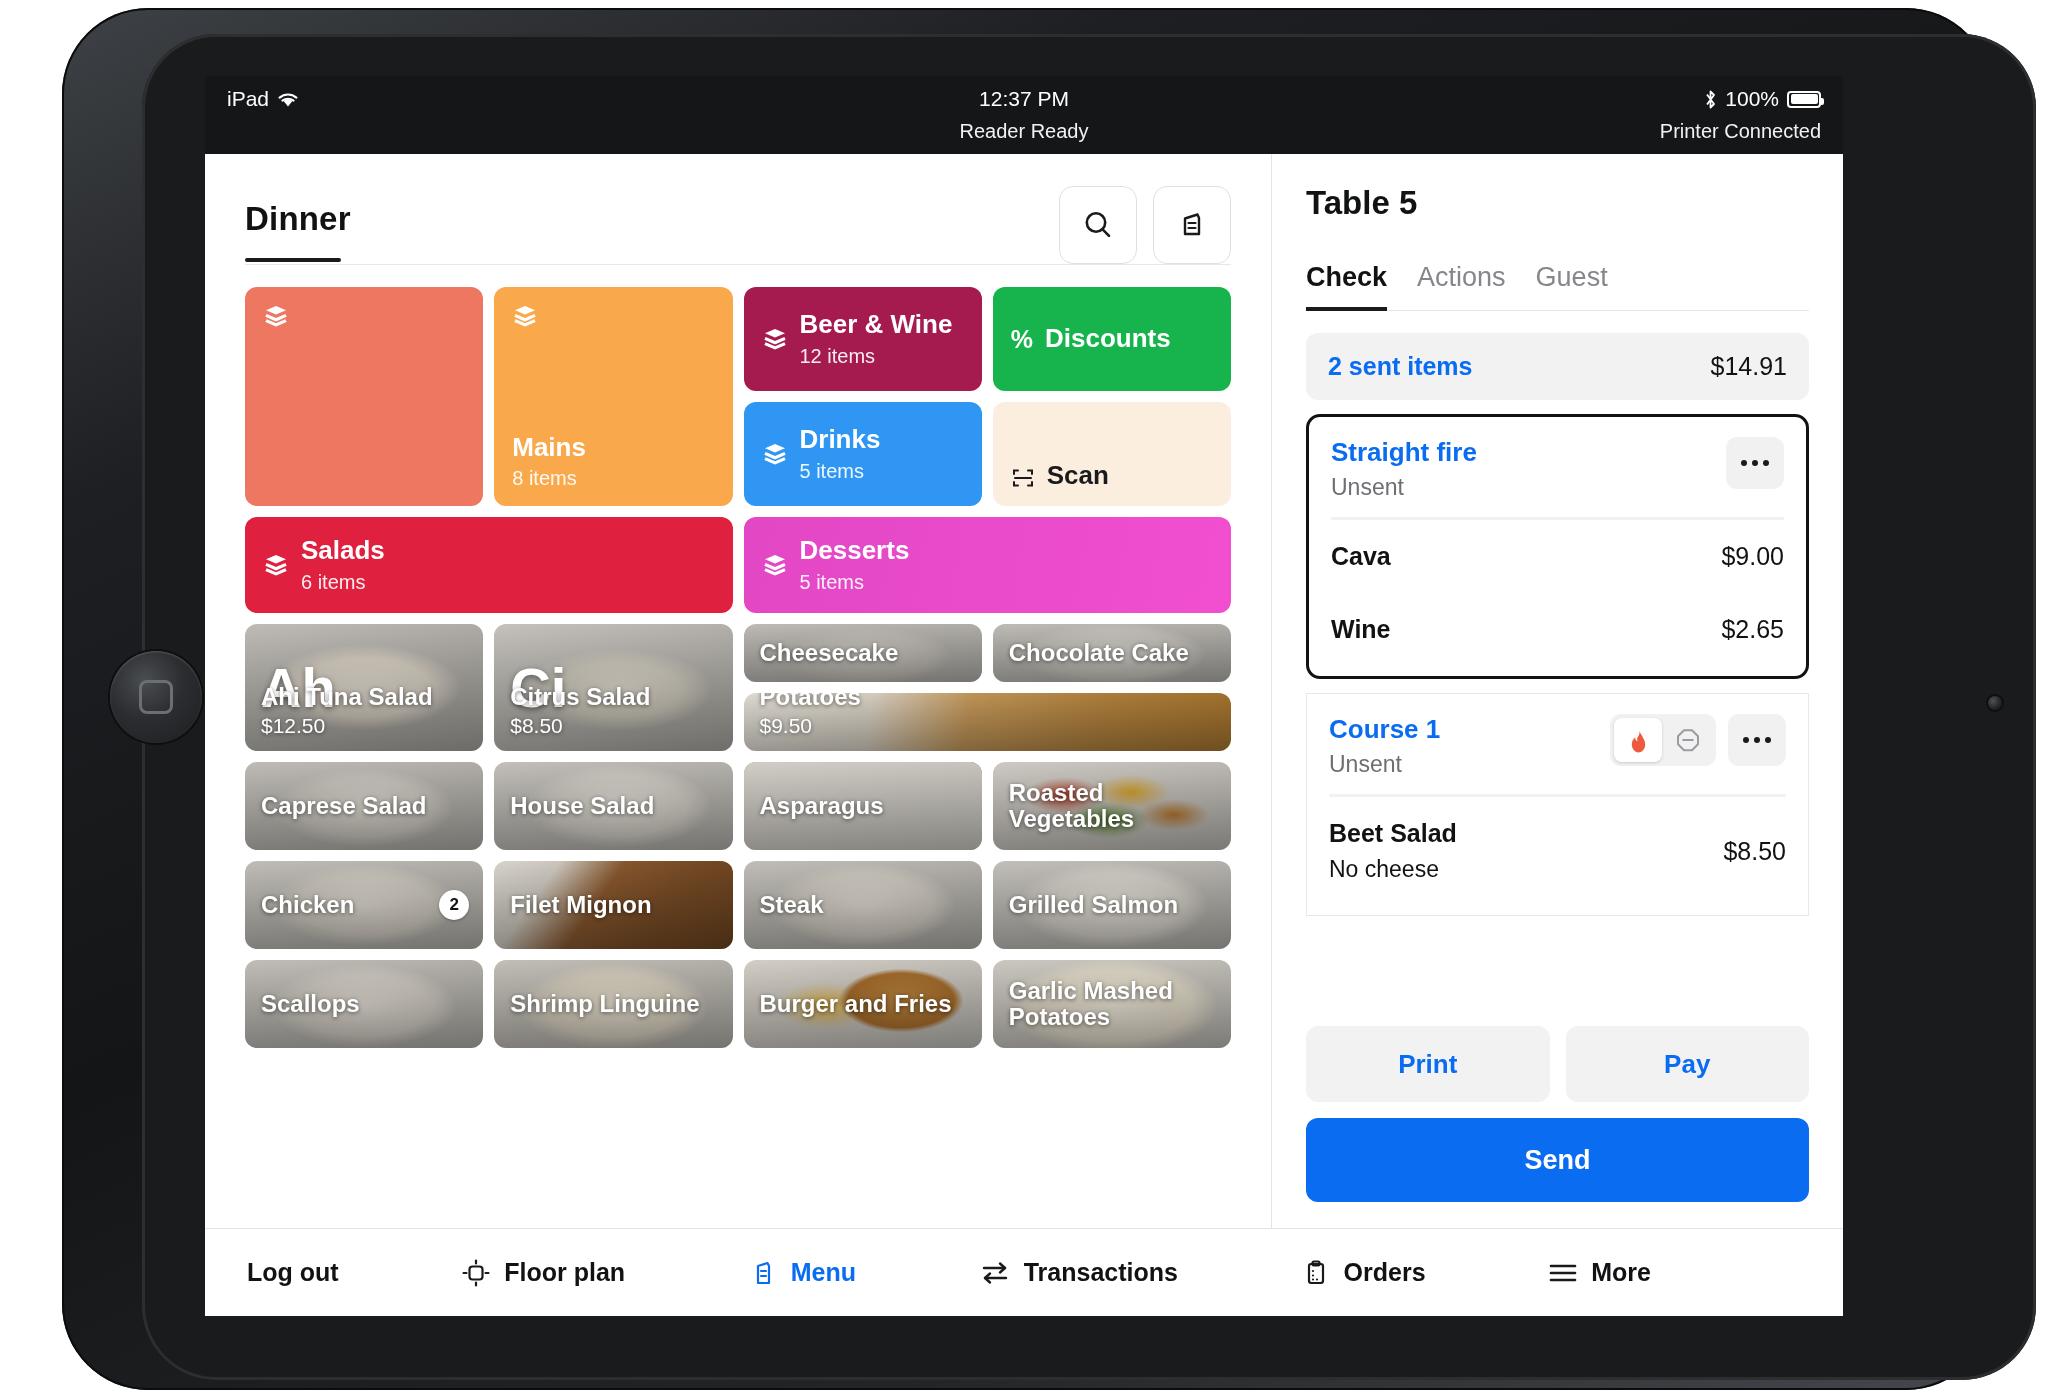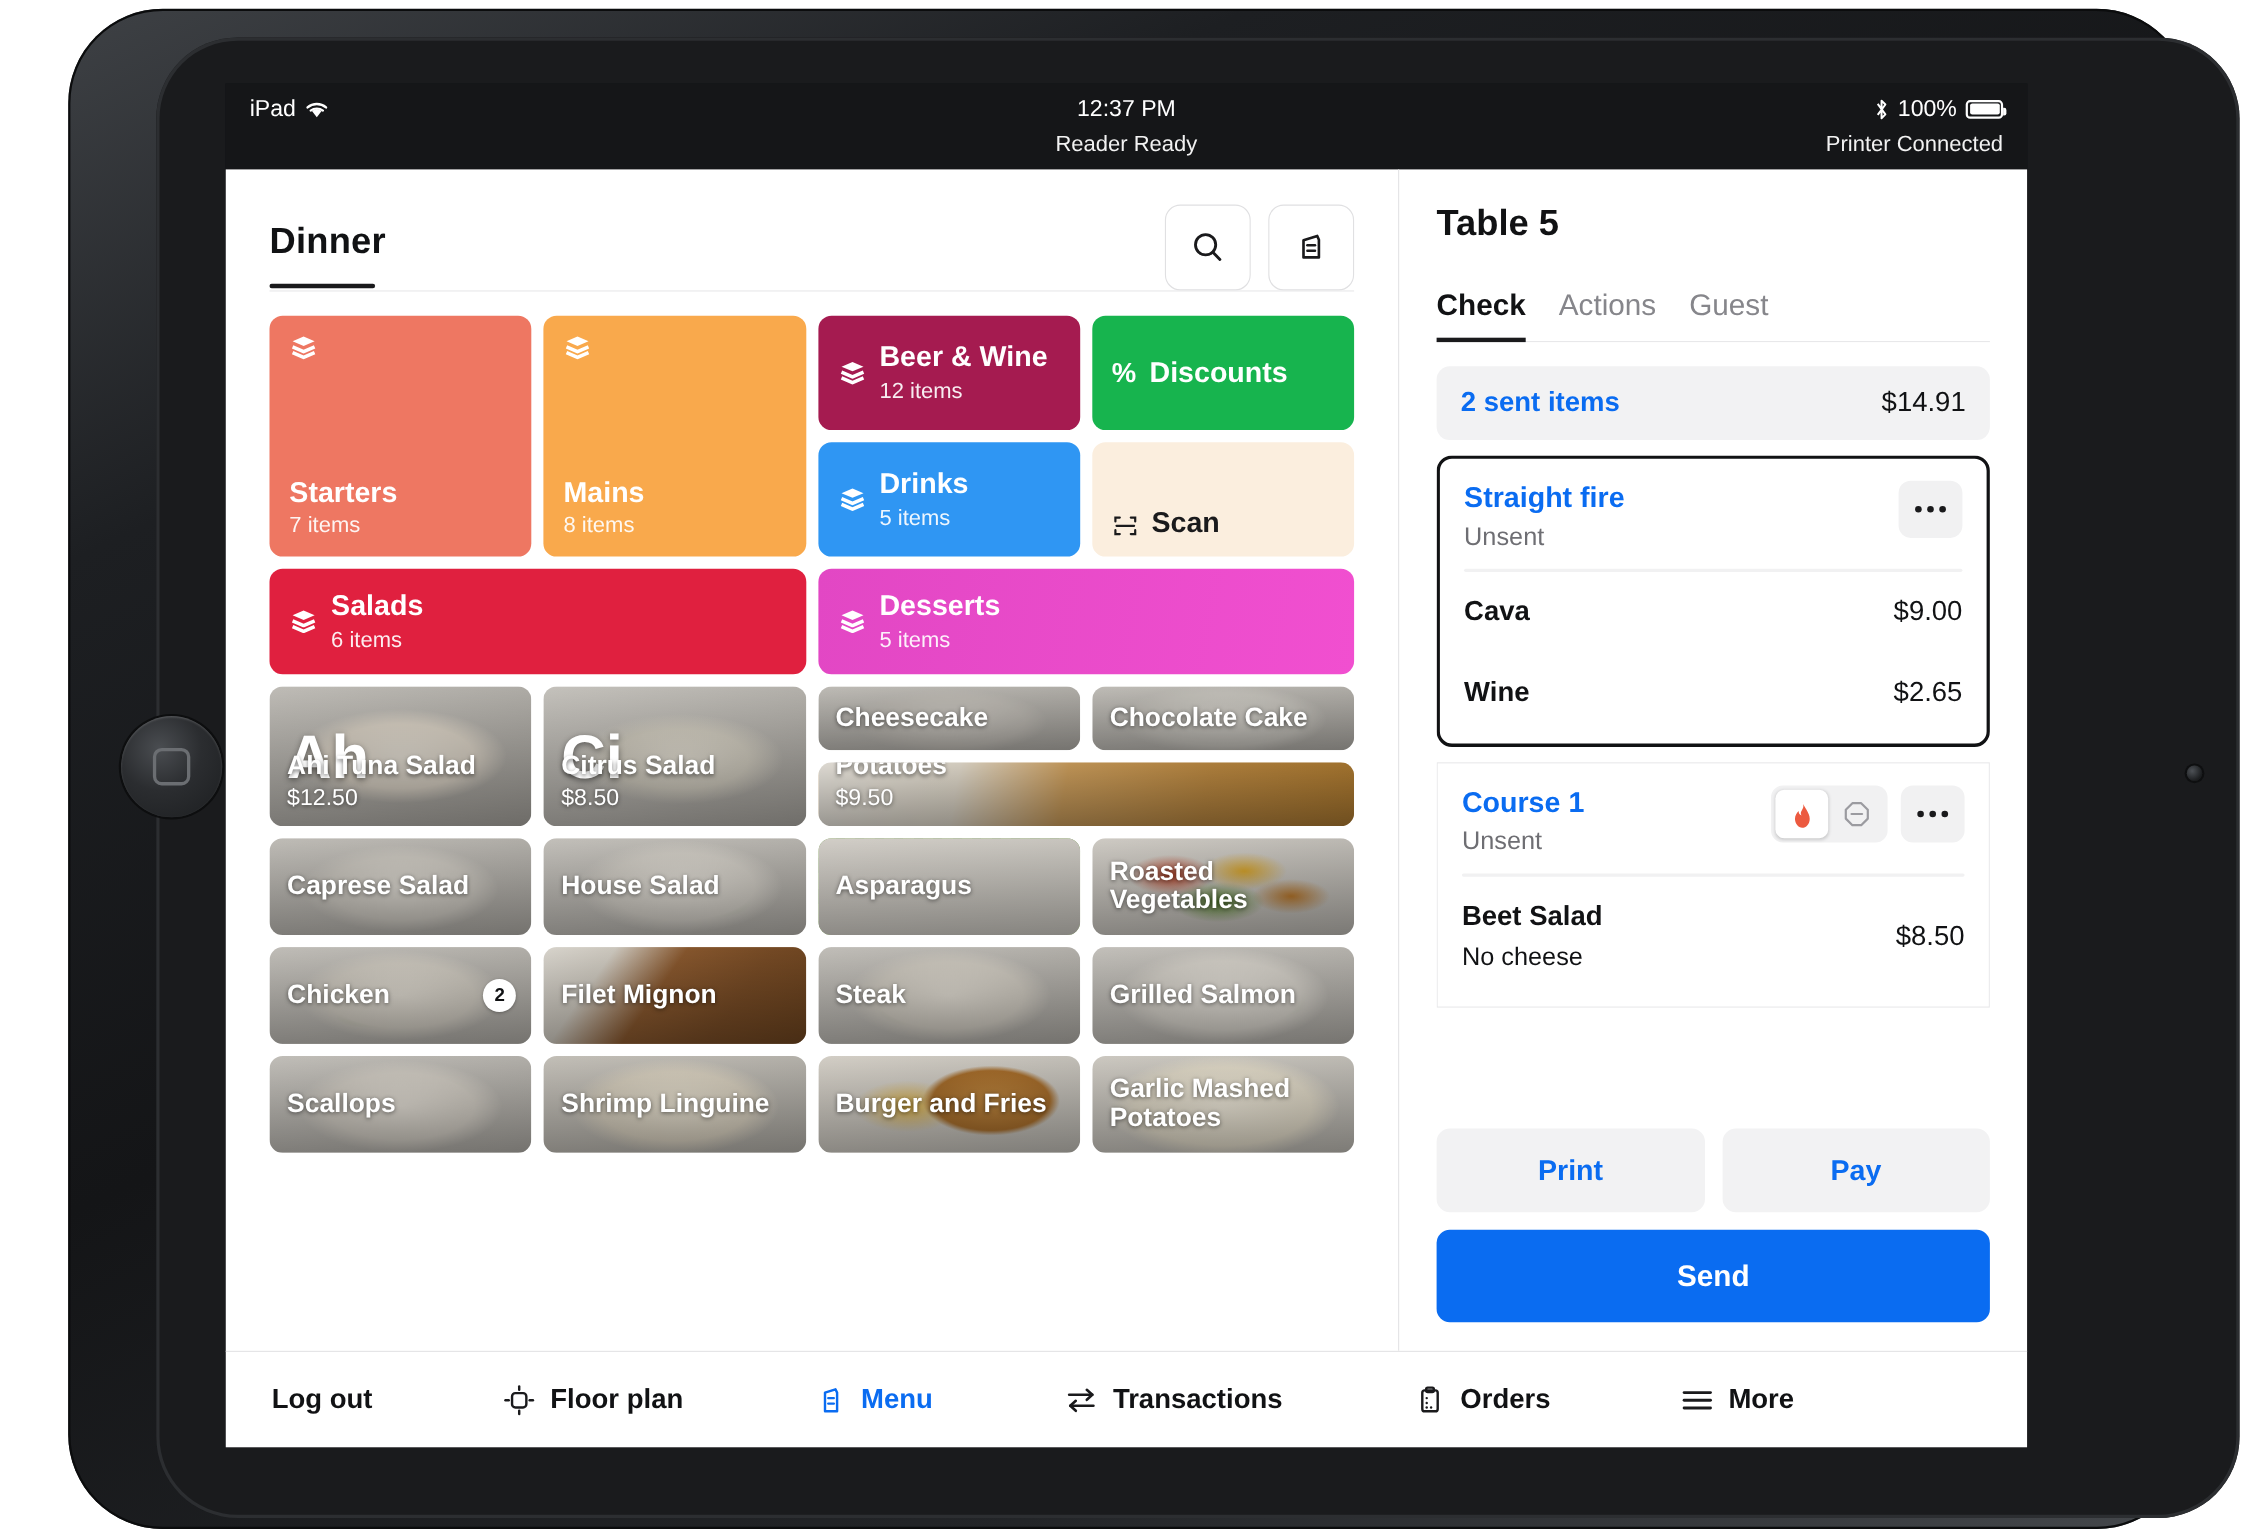--- a/index.html
+++ b/index.html
@@ -224,21 +224,20 @@
     font-size: 27px; font-weight: 700;
     display: flex; align-items: center; justify-content: center;
   }
 
   
   #bottom-nav {
     height: 88px;
     border-top: 1px solid #e3e3e5;
     display: flex; align-items: center;
     padding: 0 42px;
-    gap: 20px;
   }
   .nav-item { display: flex; align-items: center; gap: 13px; color: #111214; font-size: 25px; font-weight: 600; }
   .nav-item.active { color: #0a6cf1; }
   .nav-spacer { flex: 1; }
 
   svg { display: block; }
 </style>
 </head>
 <body>
 
@@ -316,24 +315,20 @@
           <div class="tile-grid" style="grid-auto-rows: 104px;">
 
             <div class="tile tile-tall cat-big" style="background:#EE7762;">
               <span class="stack-ico">
                 <svg width="26" height="26" viewBox="0 0 26 26">
                   <path d="M13 3 L23 7.3 L13 11.6 L3 7.3 Z" fill="#fff"></path>
                   <path d="M3 12.4 L13 16.7 L23 12.4" stroke="#fff" stroke-width="3.2" fill="none" stroke-linejoin="round"></path>
                   <path d="M3 17.6 L13 21.9 L23 17.6" stroke="#fff" stroke-width="3.2" fill="none" stroke-linejoin="round"></path>
                 </svg>
               </span>
-              <div>
-                <div class="tile-cat-name">Starters</div>
-                <div class="tile-cat-count">7 items</div>
-              </div>
             </div>
 
             <div class="tile tile-tall cat-big" style="background:#F9A94C;">
               <span class="stack-ico">
                 <svg width="26" height="26" viewBox="0 0 26 26">
                   <path d="M13 3 L23 7.3 L13 11.6 L3 7.3 Z" fill="#fff"></path>
                   <path d="M3 12.4 L13 16.7 L23 12.4" stroke="#fff" stroke-width="3.2" fill="none" stroke-linejoin="round"></path>
                   <path d="M3 17.6 L13 21.9 L23 17.6" stroke="#fff" stroke-width="3.2" fill="none" stroke-linejoin="round"></path>
                 </svg>
               </span>

